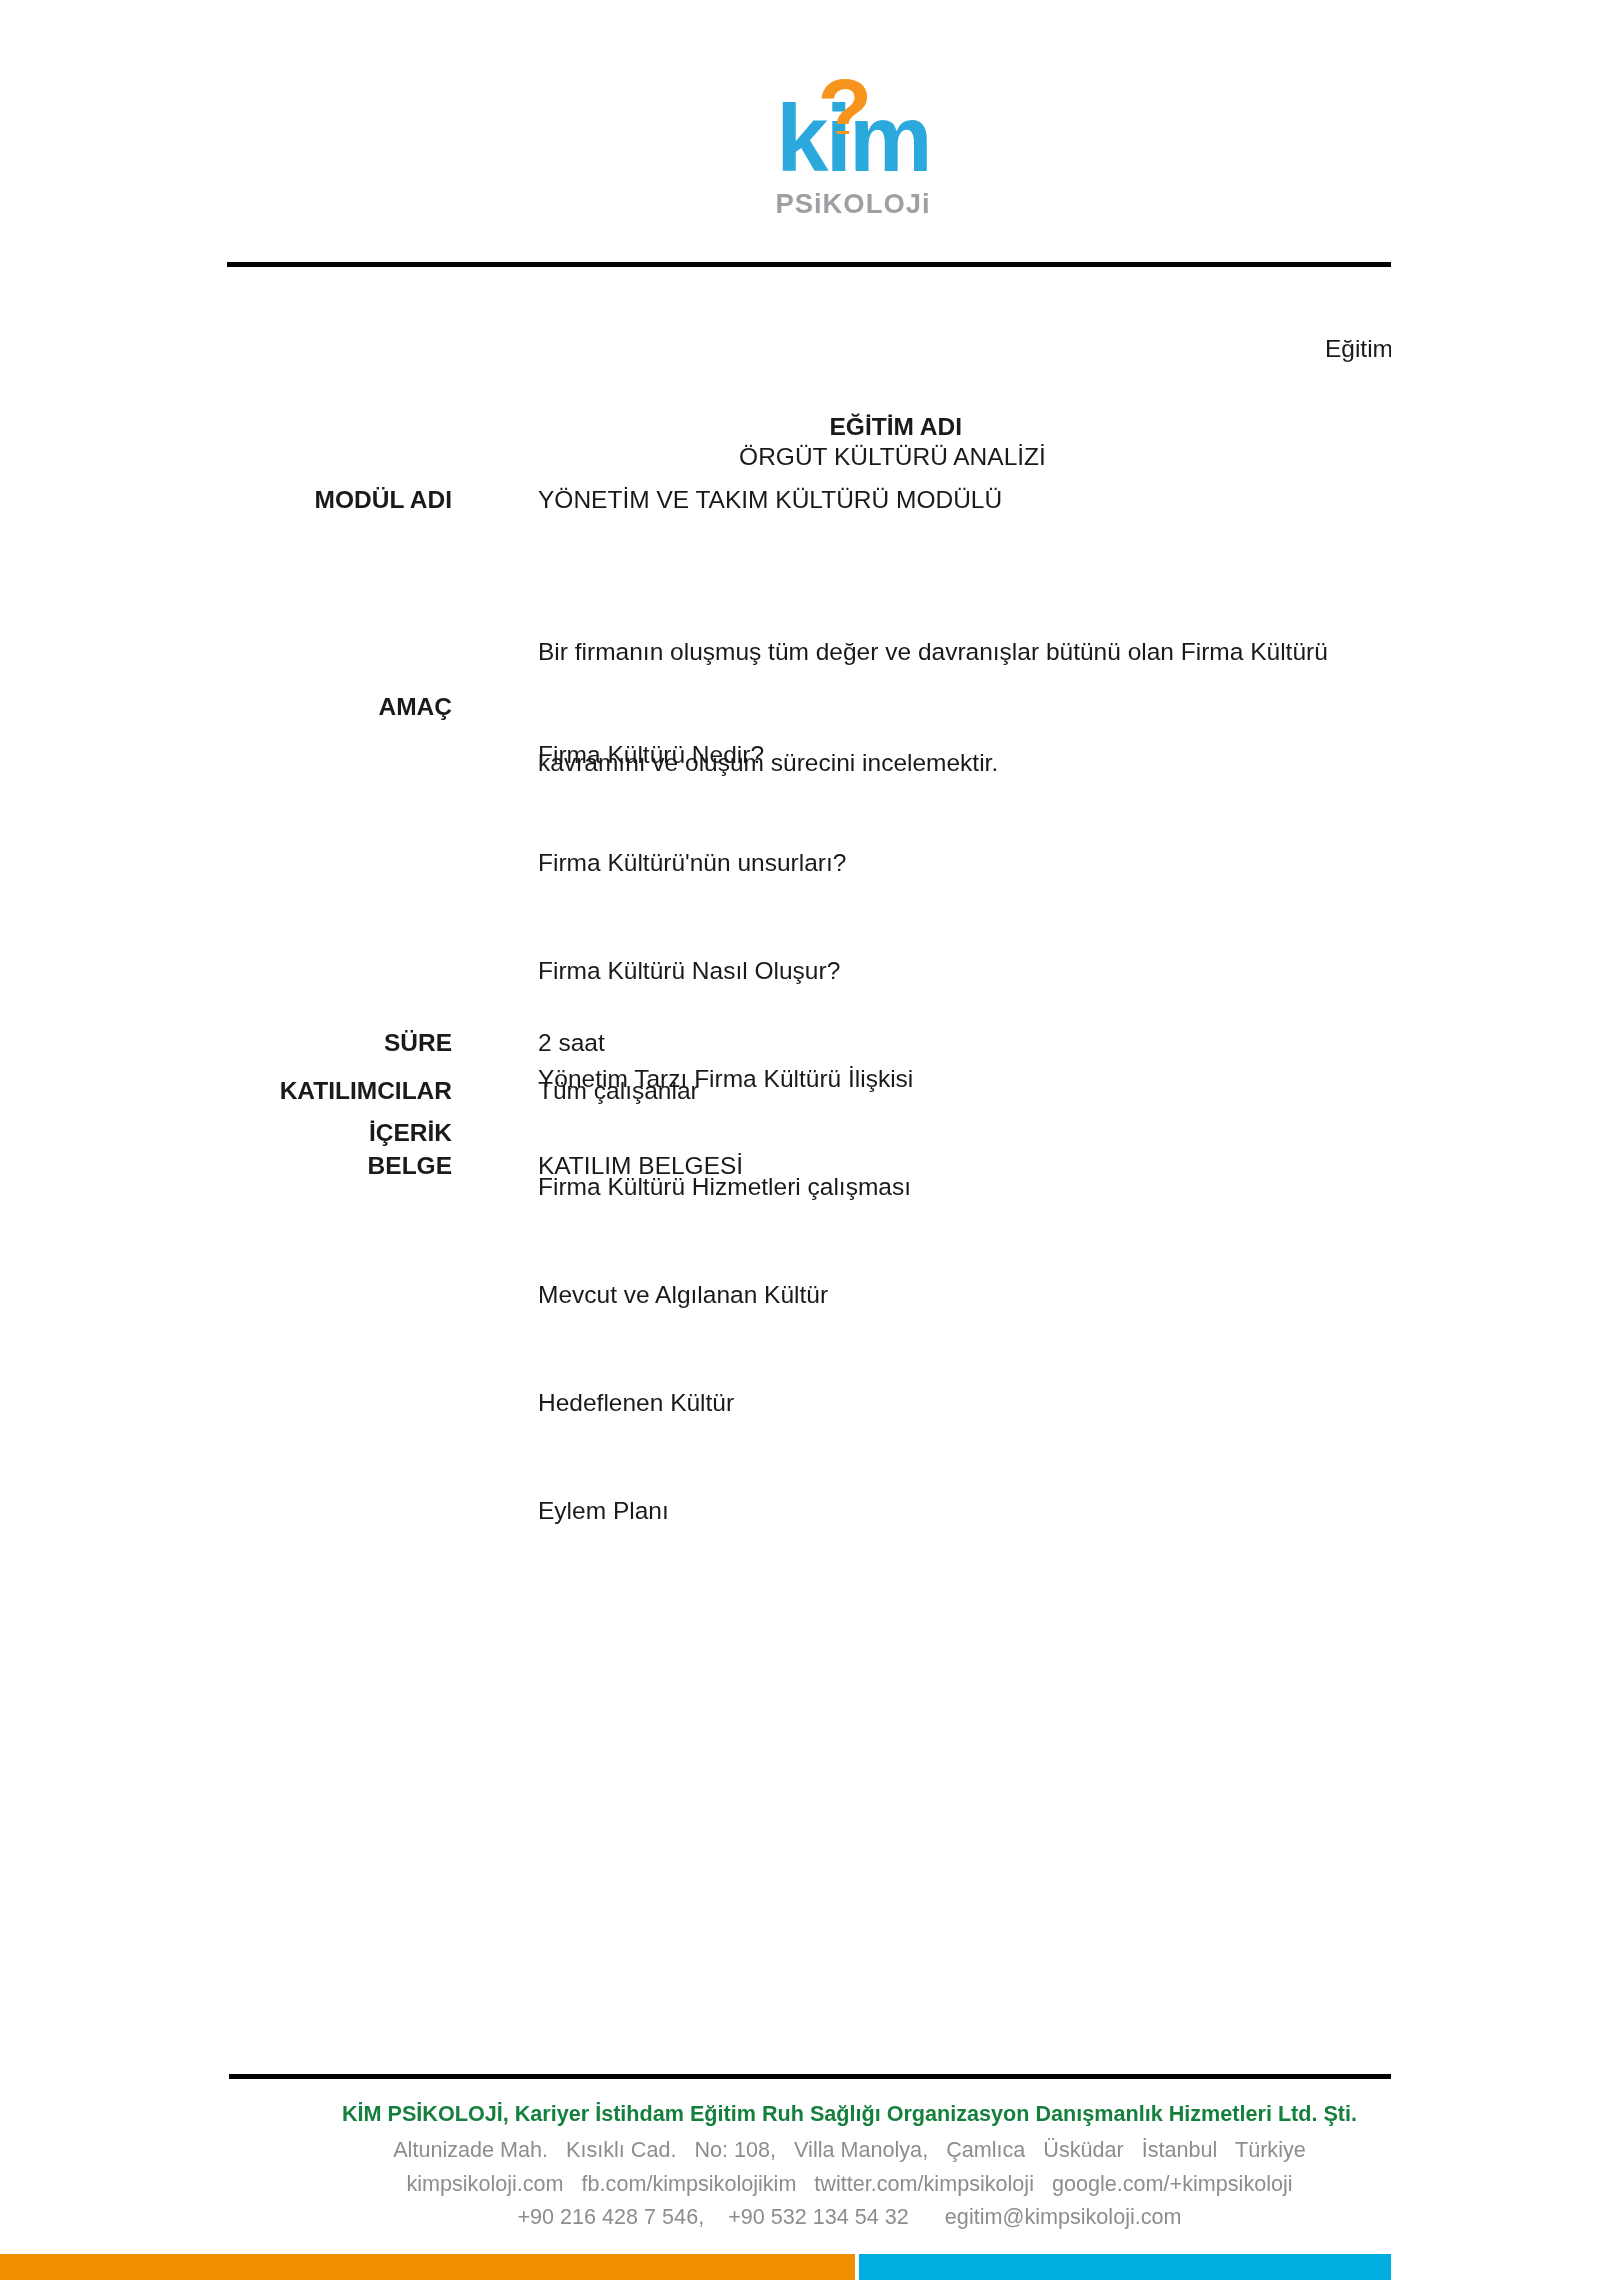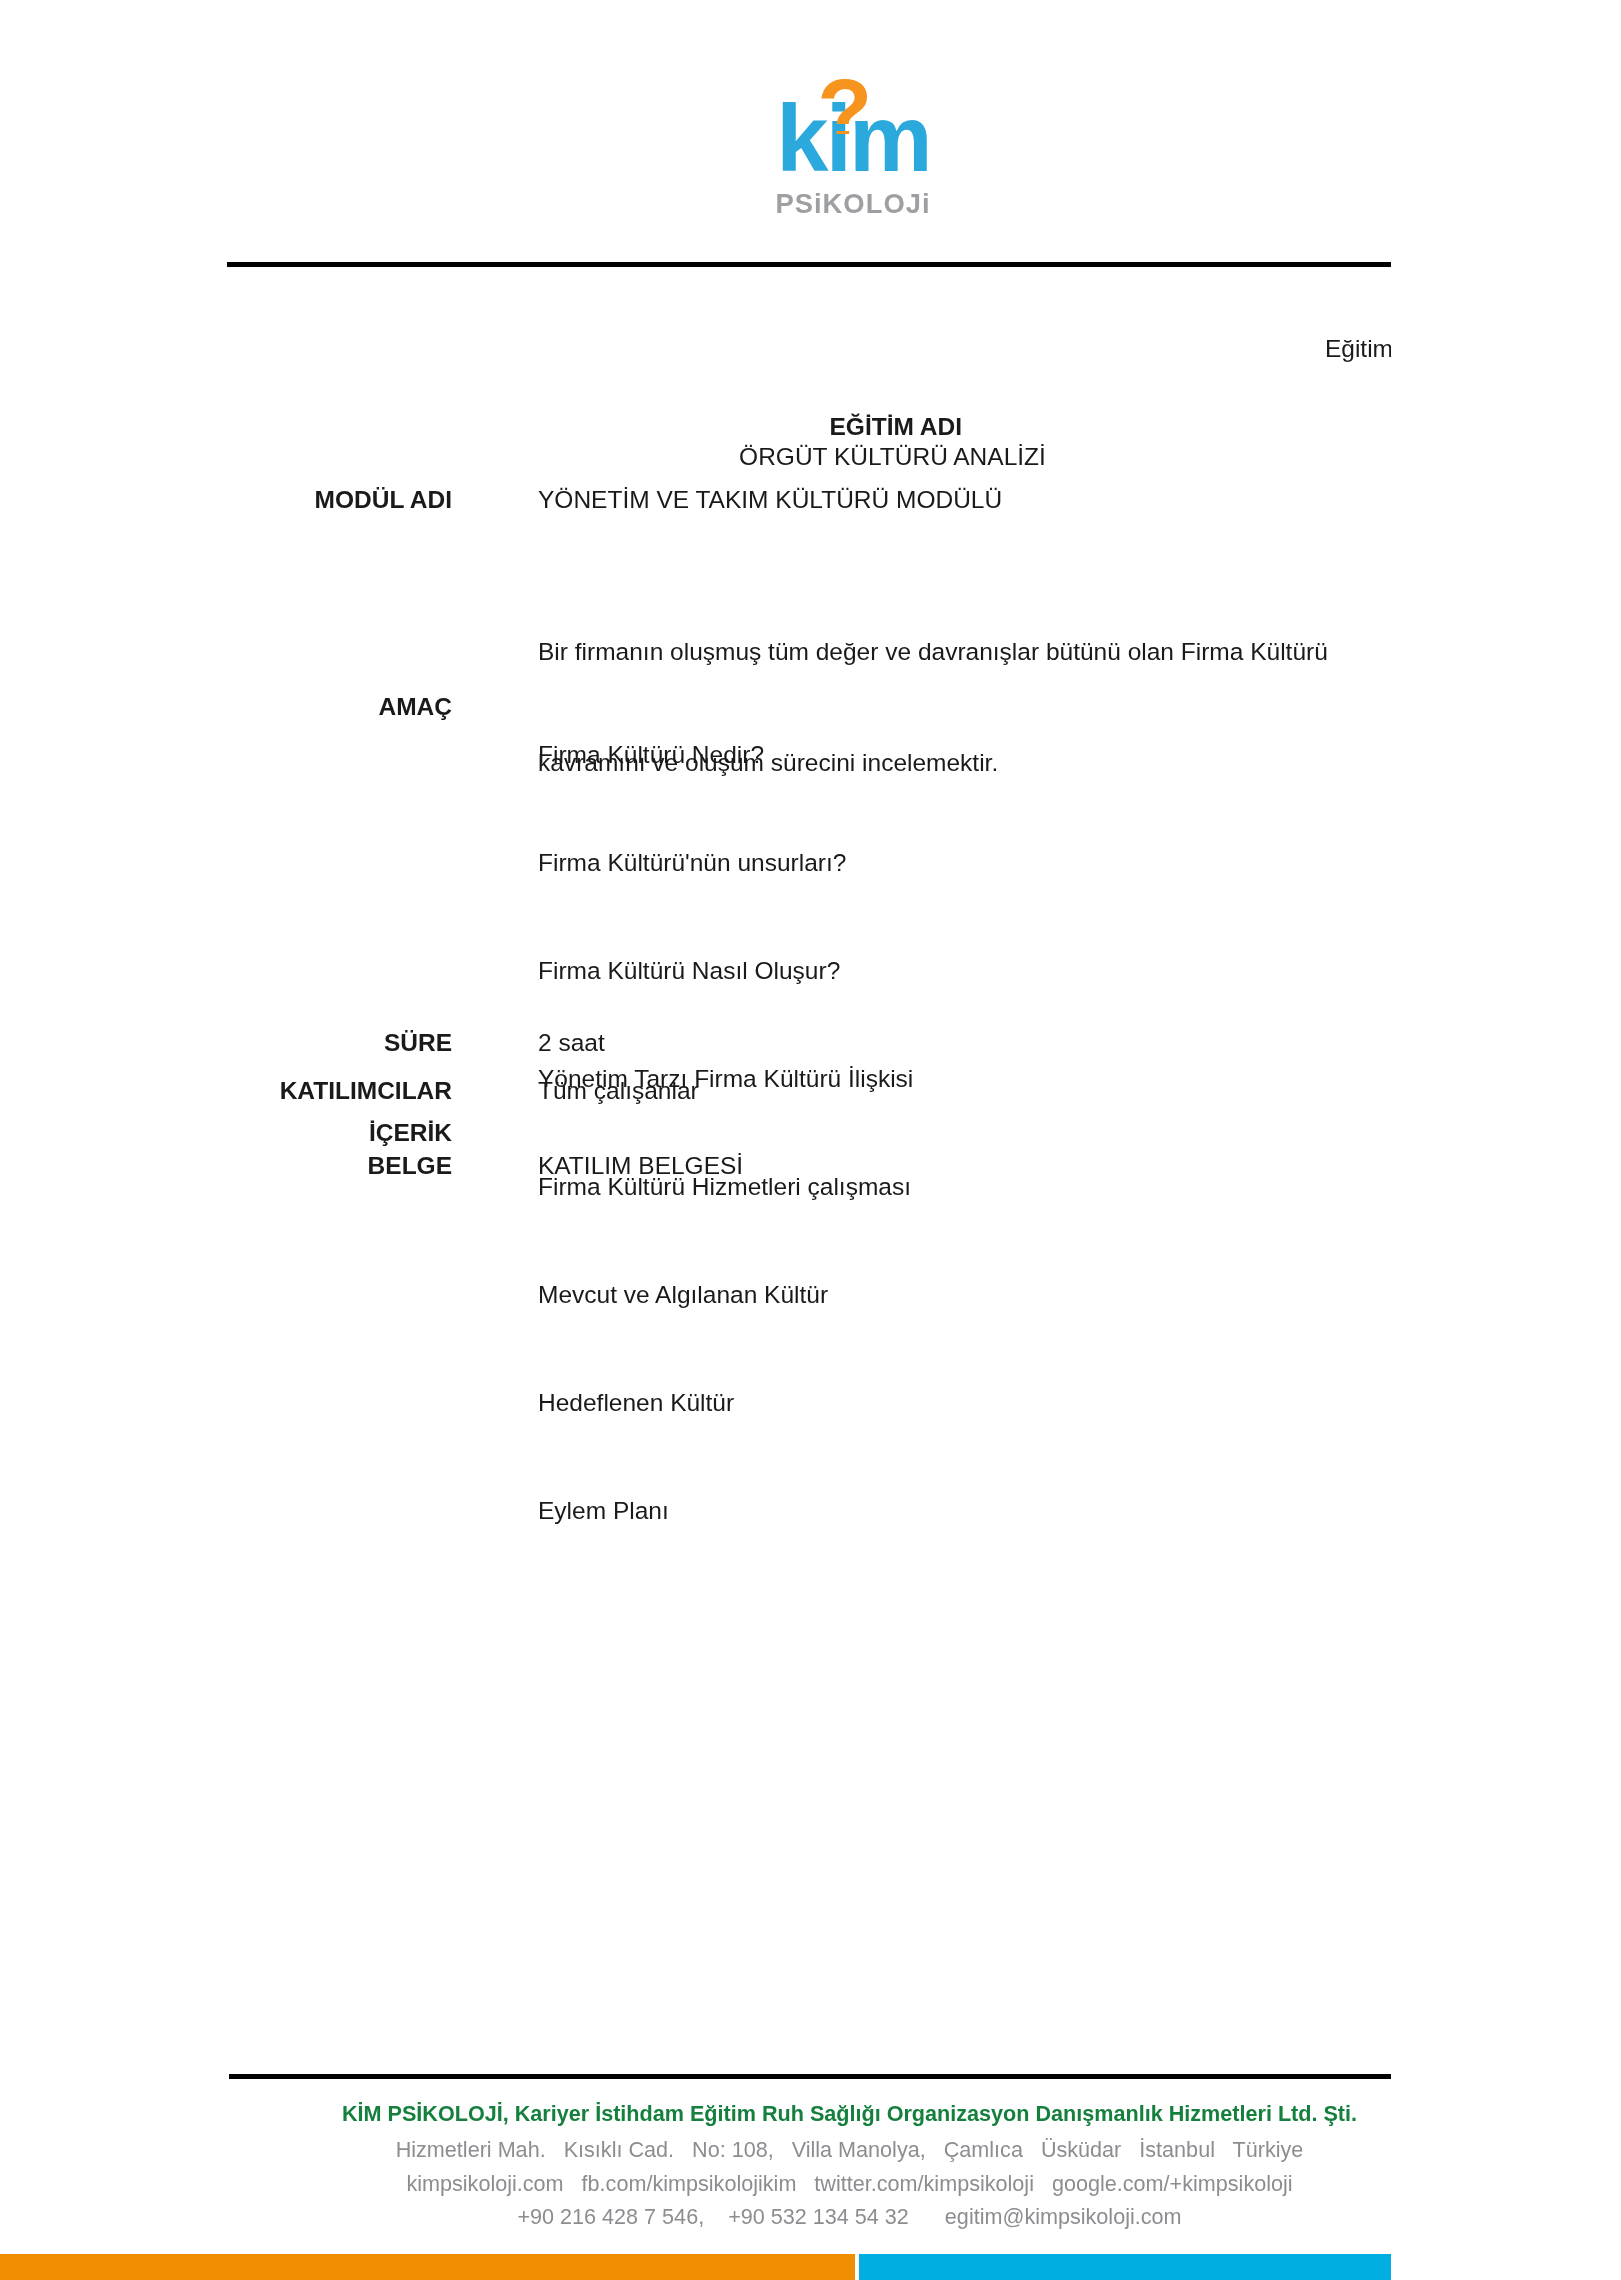--- a/index.html
+++ b/index.html
@@ -121,21 +121,21 @@
   <div class="row row-belge">
     <div class="lbl">BELGE</div>
     <div class="val">KATILIM BELGESİ</div>
   </div>
 
   <div class="pageno">35</div>
   <div class="rule rule-pageno"></div>
 
   <div class="rule rule-footer"></div>
   <div class="footer f1">KİM PSİKOLOJİ, Kariyer İstihdam Eğitim Ruh Sağlığı Organizasyon Danışmanlık Hizmetleri Ltd. Şti.</div>
-  <div class="footer f2">Hizmetleri Mah.   Kısıklı Cad.   No: 108,   Villa Manolya,   Çamlıca   Üsküdar   İstanbul   Türkiye</div>
+  <div class="footer f2">Altunizade Mah.   Kısıklı Cad.   No: 108,   Villa Manolya,   Çamlıca   Üsküdar   İstanbul   Türkiye</div>
   <div class="footer f3">kimpsikoloji.com   fb.com/kimpsikolojikim   twitter.com/kimpsikoloji   google.com/+kimpsikoloji</div>
   <div class="footer f4">+90 216 428 7 546,    +90 532 134 54 32      egitim@kimpsikoloji.com</div>
 
   <div class="bar bar-orange"></div>
   <div class="bar bar-cyan"></div>
 
 </div>
 
 
 </body></html>

